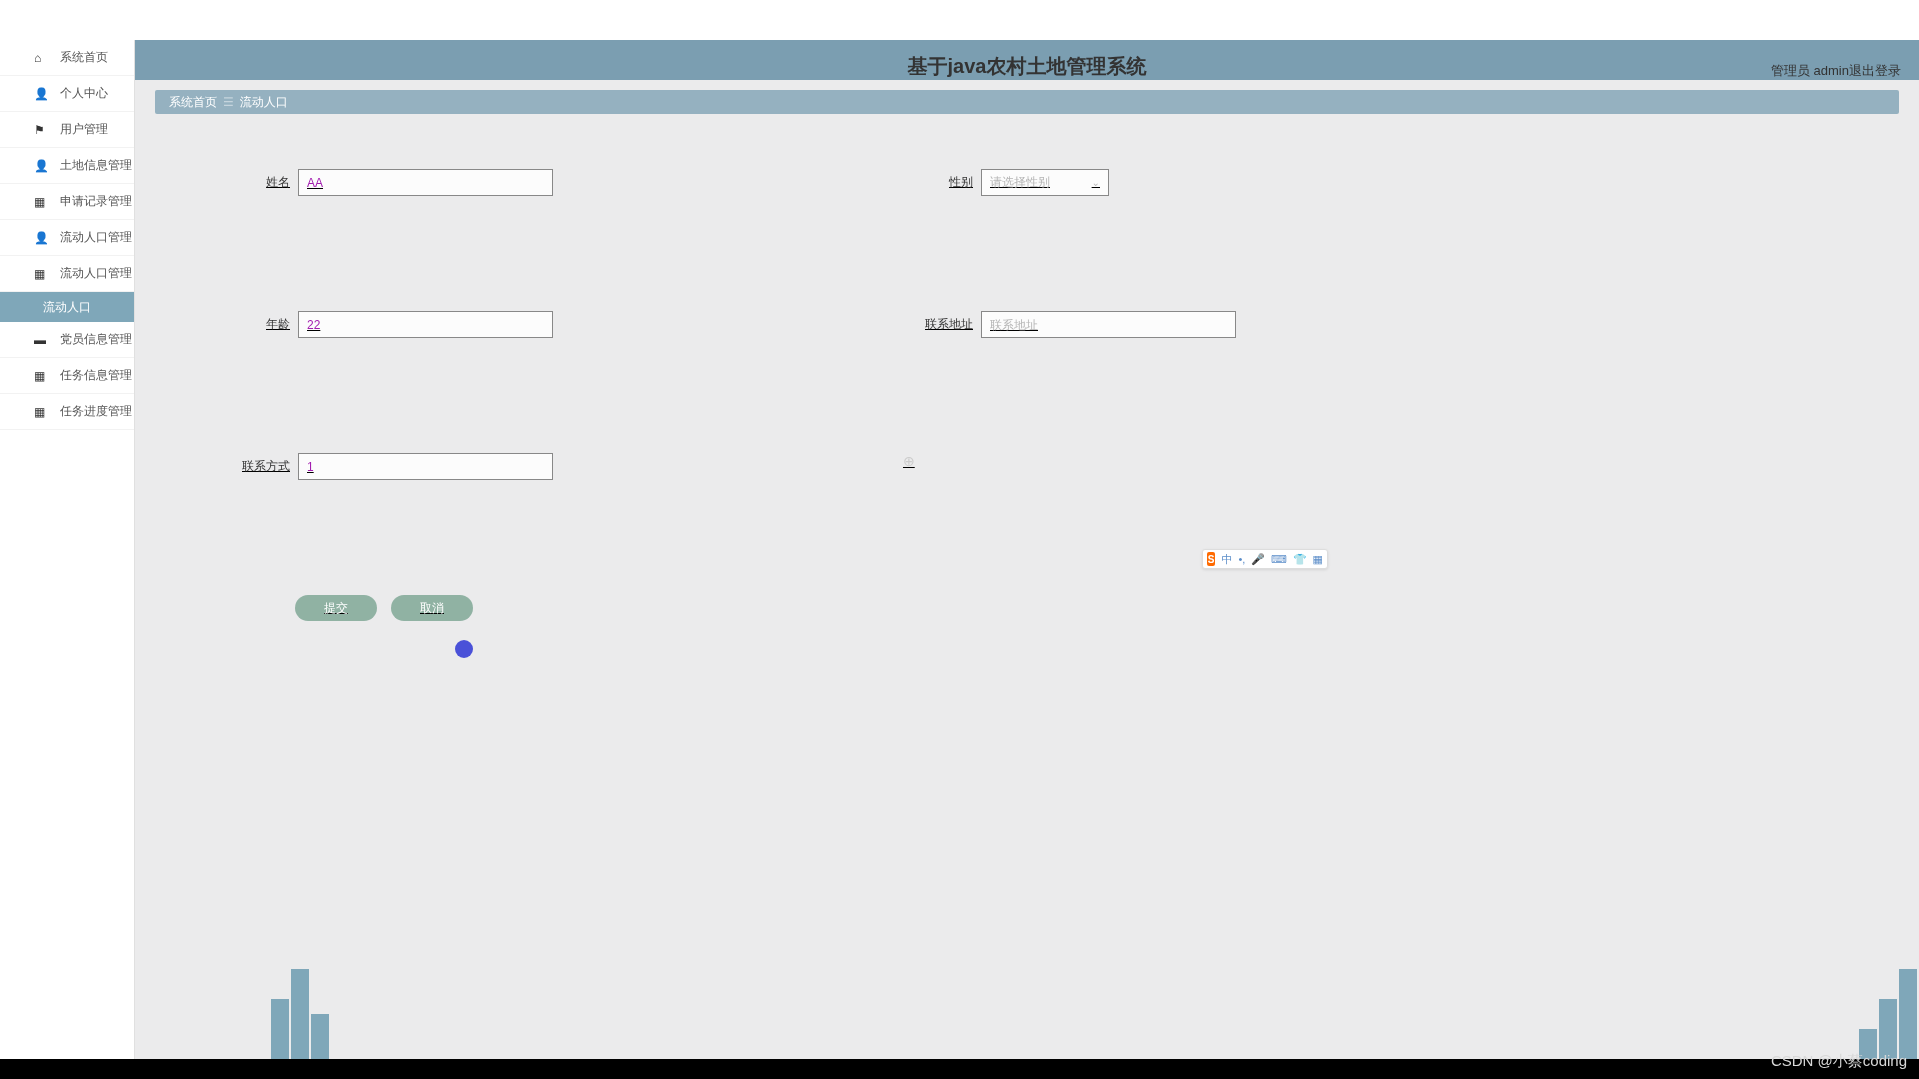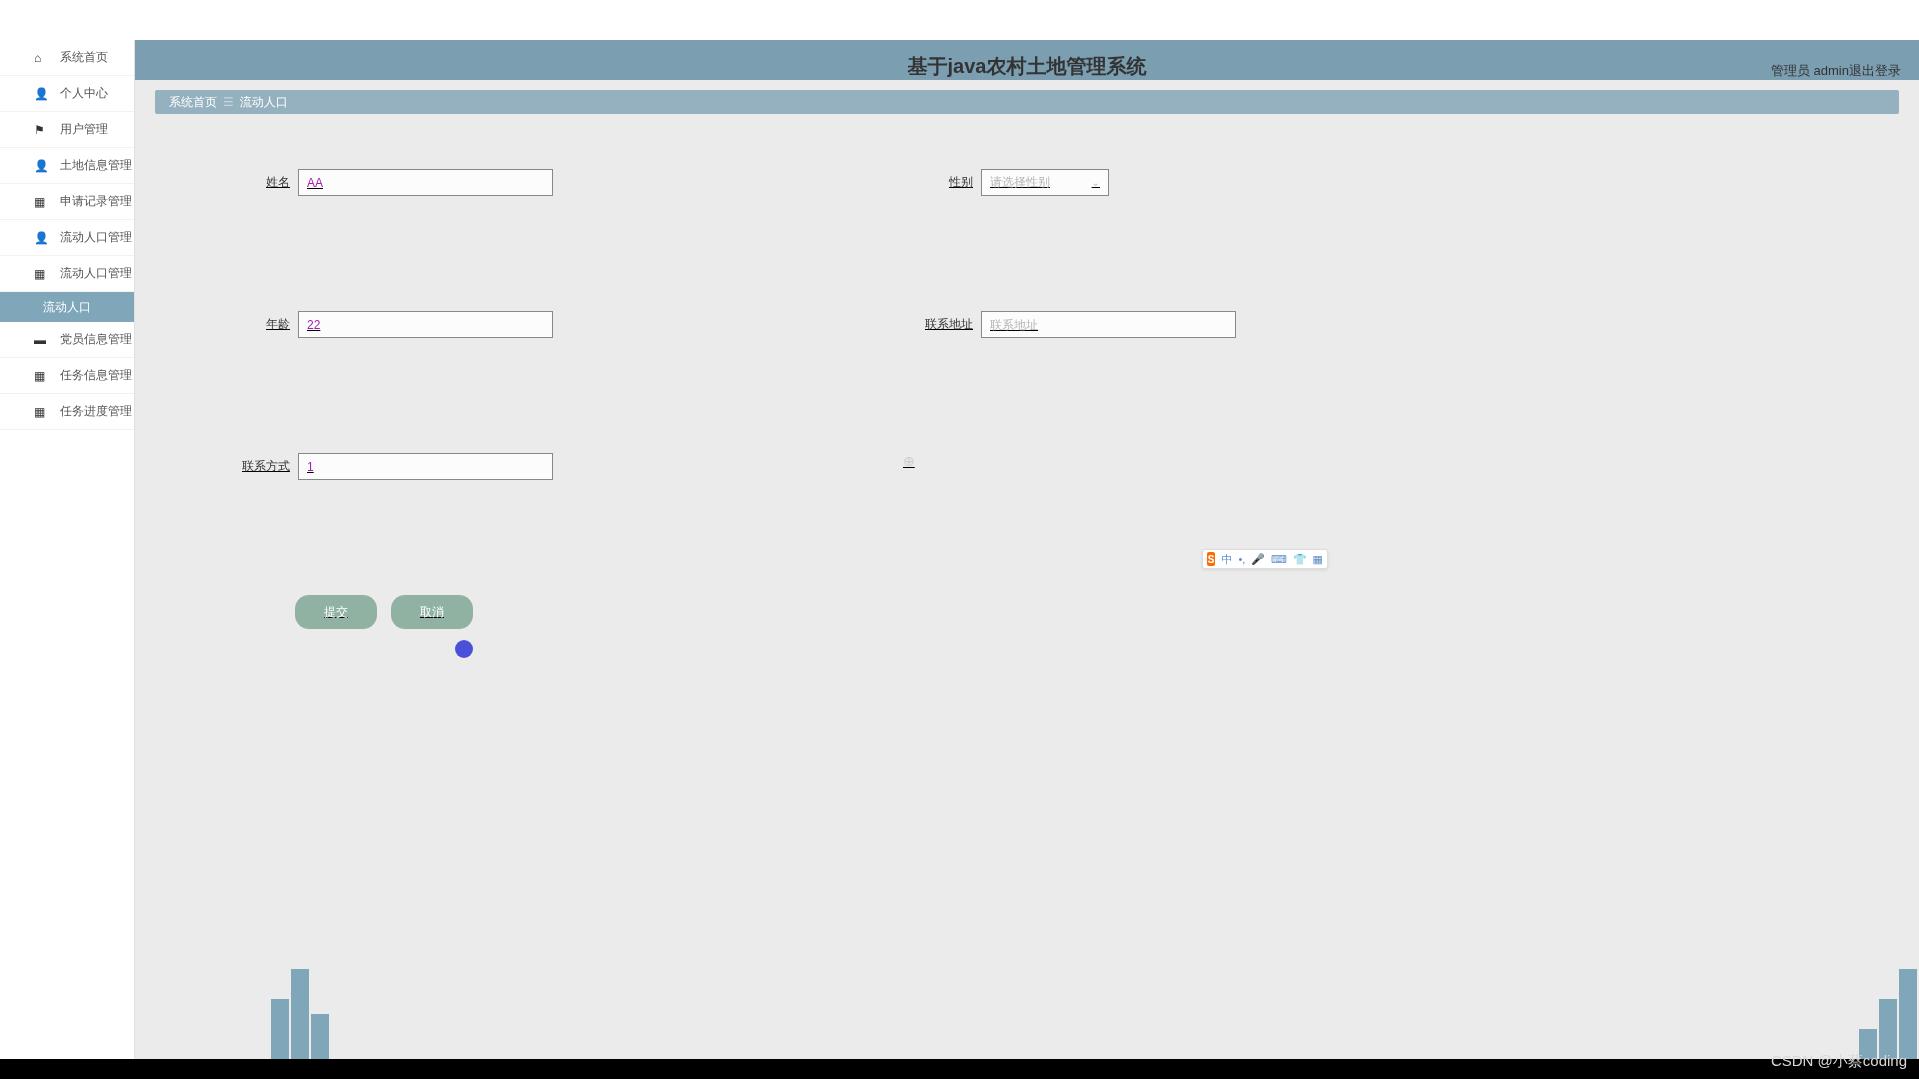--- a/index.html
+++ b/index.html
@@ -37,21 +37,21 @@
     .form-label { font-size: 12px; color: #333; text-align: right; margin-right: 8px; width: 60px; }
     .form-input { width: 255px; height: 27px; border: 1px solid #888; background: #fcfcfc; padding: 0 8px; font-size: 12px; color: #a21caf; outline: none; }
     .form-input::placeholder { color: #b5b5b5; }
     .form-select { width: 128px; height: 27px; border: 1px solid #888; background: #fcfcfc; padding: 0 8px; font-size: 12px; color: #b5b5b5; display: flex; align-items: center; justify-content: space-between; cursor: pointer; }
     .form-select .chev { color: #bbb; font-size: 10px; }
     
     .plus-icon { color: #ccc; font-size: 14px; margin-left: 350px; cursor: pointer; }
     
     
     .button-row { padding-left: 120px; margin-top: 20px; display: flex; gap: 14px; }
-    .btn { width: 82px; height: 34px; border: none; border-radius: 14px; color: #fff; font-size: 12px; cursor: pointer; background: #90b2a3; }
+    .btn { width: 82px; height: 26px; border: none; border-radius: 14px; color: #fff; font-size: 12px; cursor: pointer; background: #90b2a3; }
     
     
     .cursor-dot { position: absolute; width: 18px; height: 18px; background: #4a51d8; border-radius: 50%; top: 640px; left: 455px; }
     
     
     .ime-bar { position: absolute; top: 549px; left: 1202px; width: 126px; height: 20px; background: #fff; border: 1px solid #ddd; border-radius: 3px; display: flex; align-items: center; padding: 0 4px; gap: 6px; font-size: 12px; box-shadow: 0 1px 3px rgba(0,0,0,0.1); }
     .ime-logo { width: 14px; height: 14px; background: #ff6a00; color: #fff; display: flex; align-items: center; justify-content: center; font-size: 10px; font-weight: bold; border-radius: 2px; }
     .ime-item { color: #5b8dc9; font-size: 11px; cursor: pointer; }
     
     

